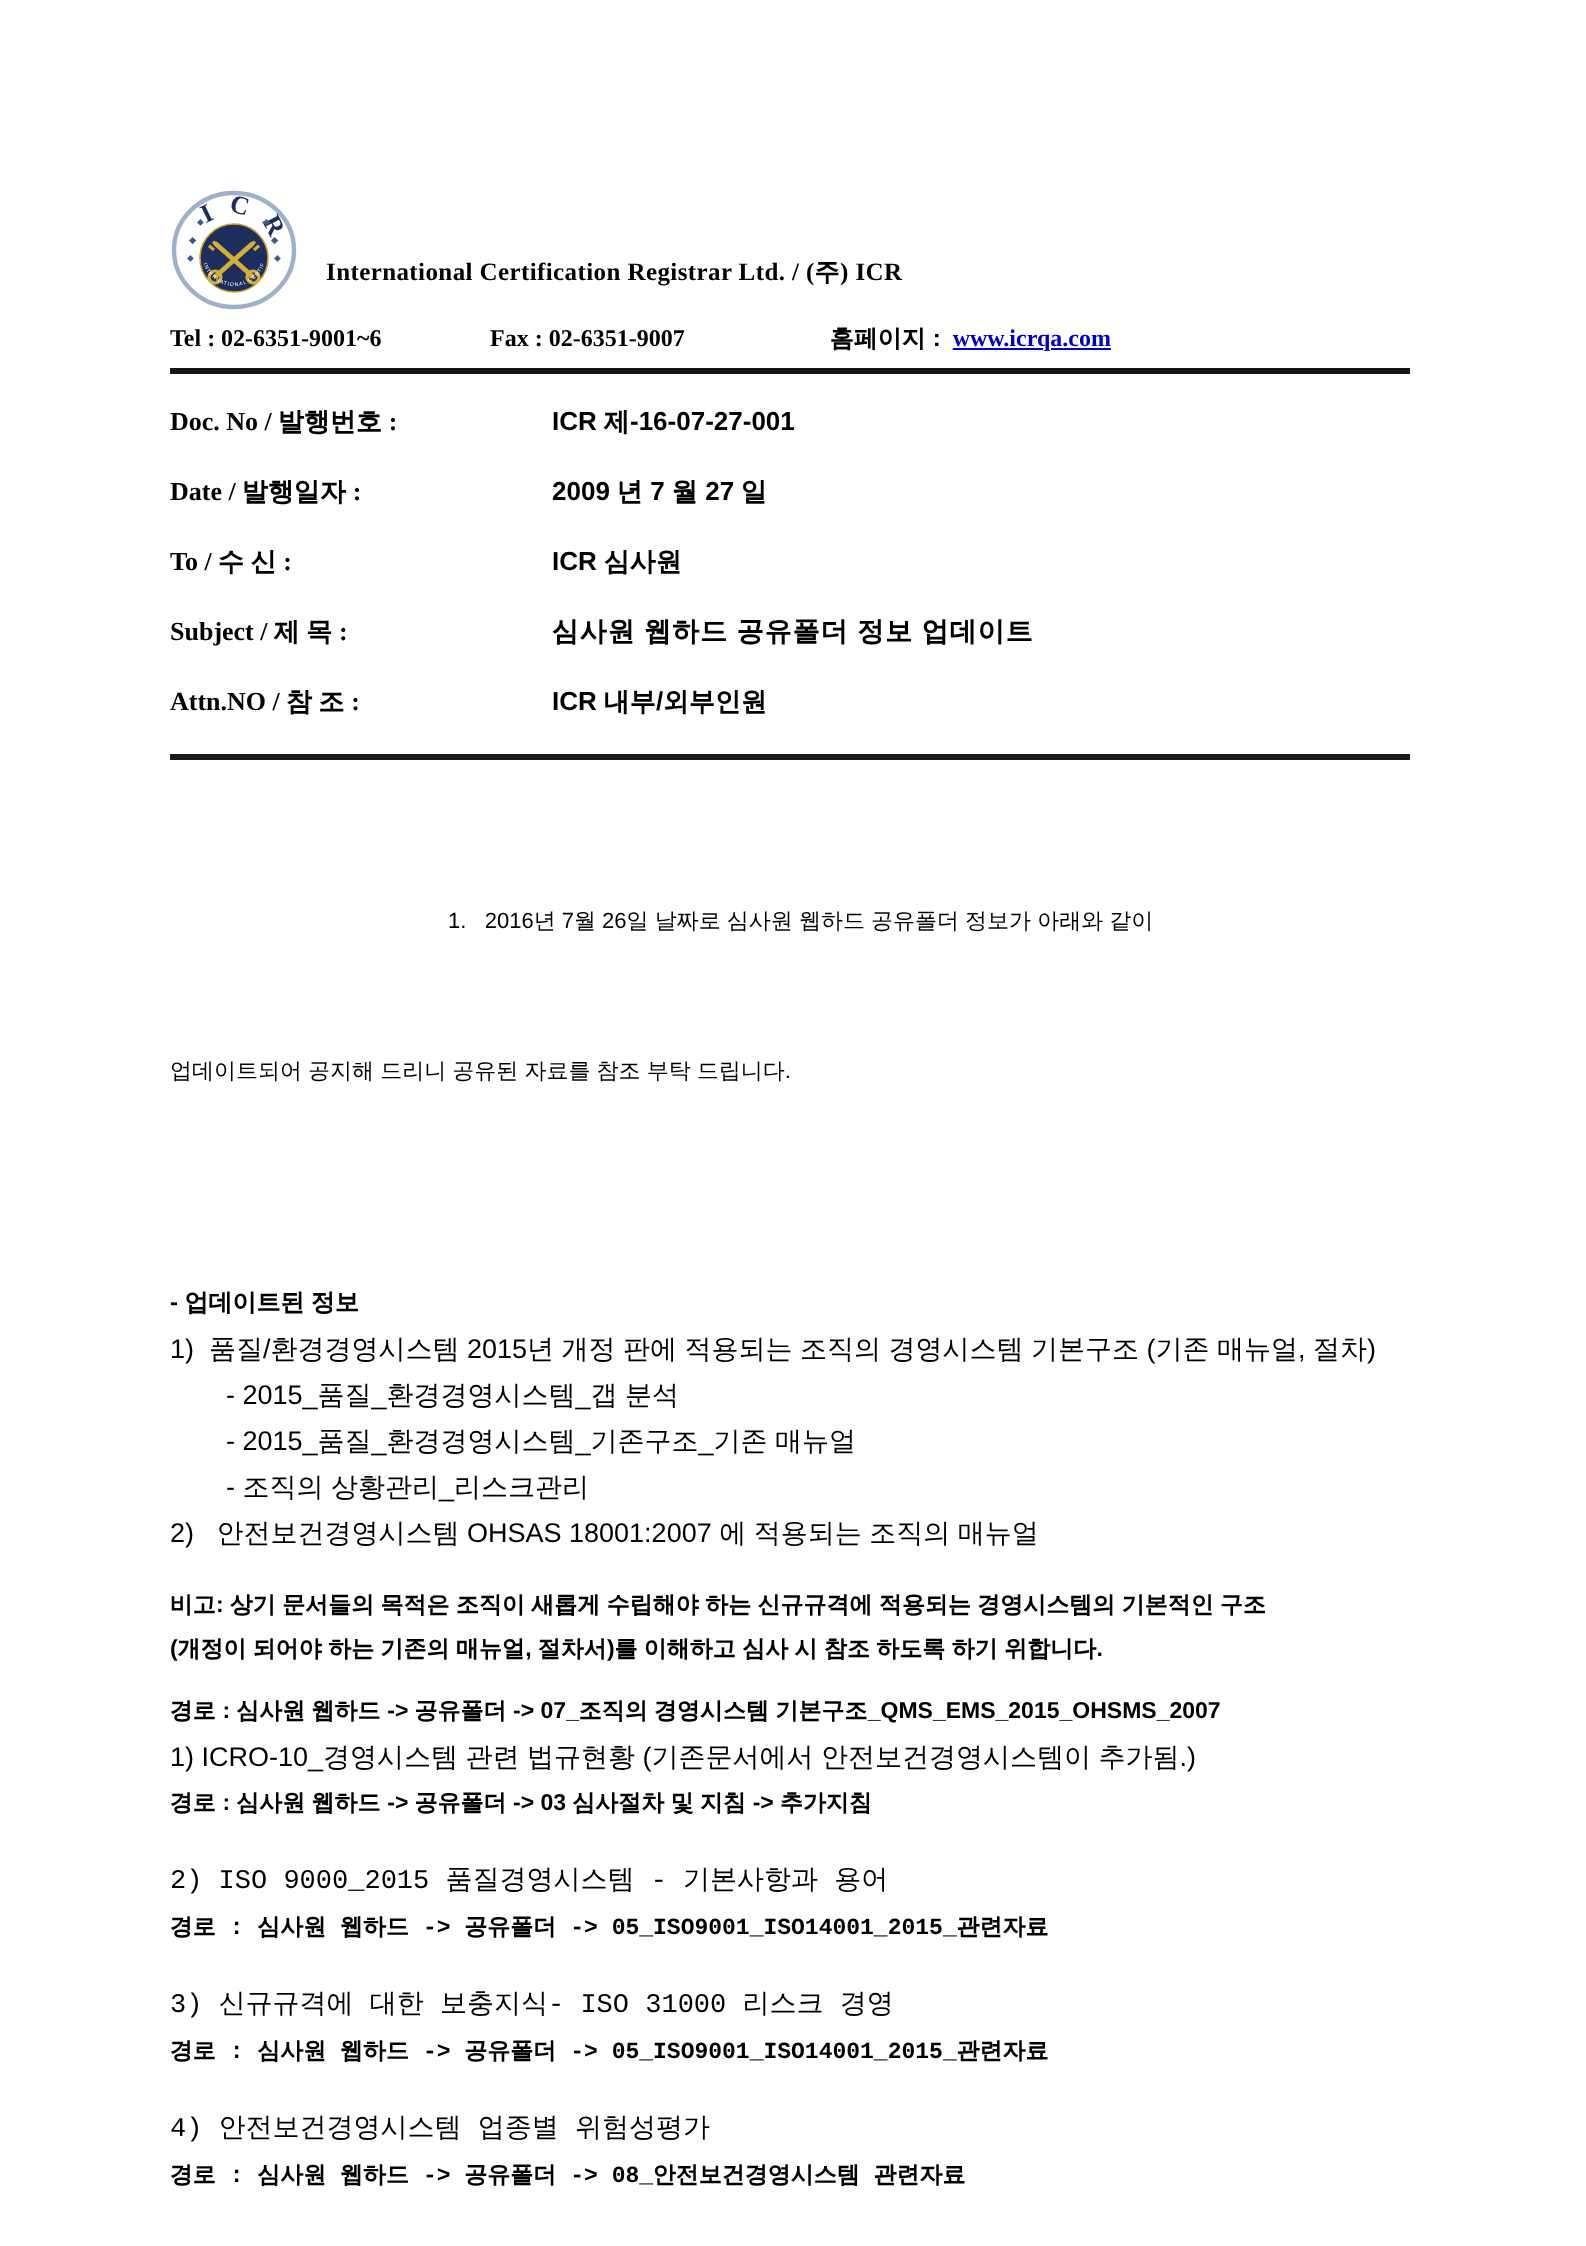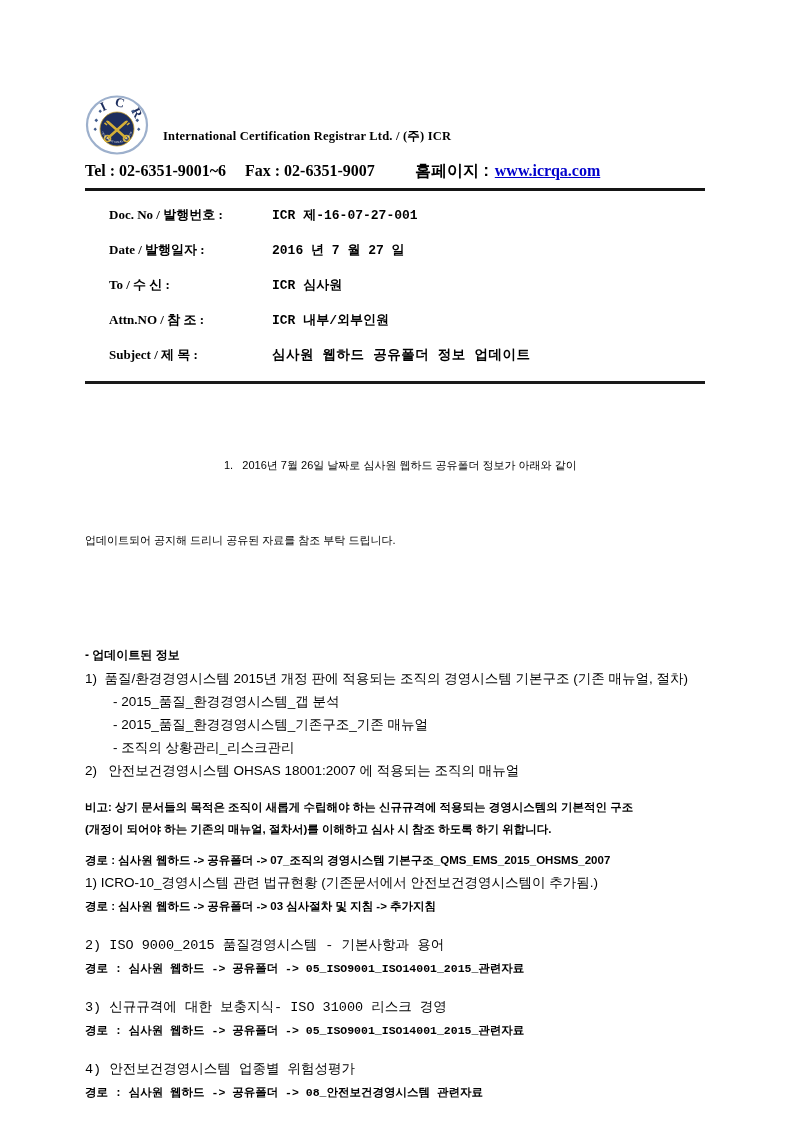--- a/index.html
+++ b/index.html
@@ -17,38 +17,37 @@
   .brand-row{display:flex;align-items:flex-end;gap:14px;}
   .logo{width:64px;height:60px;flex:0 0 auto;}
   .company-name{
     font-family:"Liberation Serif","DejaVu Serif",serif;
     font-weight:bold;font-size:12.5px;
     padding-bottom:10px;letter-spacing:.2px;
   }
   .contact-row{
     display:flex;align-items:baseline;
     font-family:"Liberation Serif","DejaVu Serif",serif;
-    font-weight:bold;font-size:16px;margin-top:6px;
+    font-weight:bold;font-size:12px;margin-top:6px;
   }
   .contact-row .tel{width:160px;}
   .contact-row .fax{width:170px;}
   .contact-row .home-label{font-family:"Liberation Sans","DejaVu Sans",sans-serif;margin-right:6px;}
   .home-link{color:#0000cc;text-decoration:underline;cursor:pointer;}
   .rule-heavy{border-top:3px solid #151515;margin-top:6px;}
   .rule-med{border-top:3px solid #1a1a1a;}
 
   
   .info{margin-top:15px;}
   .info-row{display:flex;font-size:13px;font-weight:bold;margin-bottom:17px;}
   .info-label{
     width:163px;flex:0 0 auto;
     font-family:"Liberation Serif","DejaVu Serif",serif;
-    margin-left:24px;
   }
-  .info-value{font-family:Liberation Mono, monospace;}
+  .info-value{font-family:Liberation Sans, sans-serif;margin-left:28px;}
   .info-row.subject .info-value{font-size:13.5px;letter-spacing:.5px;}
   .info-row:last-child{margin-bottom:12px;}
 
   
   .intro{margin-top:19px;font-size:11px;line-height:25px;white-space:pre-wrap;}
   .intro .l1{text-indent:139px;}
   .sec-heading{margin-top:41px;font-weight:bold;font-size:12px;line-height:23px;}
   .b-line{font-size:13.5px;line-height:23px;white-space:pre-wrap;}
   .sub-item{padding-left:28px;}
   .note{margin-top:14px;font-size:11.5px;font-weight:bold;line-height:22px;}
@@ -110,33 +109,33 @@
       <div class="rule-heavy"></div>
     </div>
 
     <div class="info">
       <div class="info-row">
         <span class="info-label">Doc. No / 발행번호 :</span>
         <span class="info-value">ICR 제-16-07-27-001</span>
       </div>
       <div class="info-row">
         <span class="info-label">Date /  발행일자 :</span>
-        <span class="info-value">2016 년  7 월  27 일</span>
+        <span class="info-value">2009 년  7 월  27 일</span>
       </div>
       <div class="info-row">
         <span class="info-label">To /  수 신 :</span>
         <span class="info-value">ICR  심사원</span>
       </div>
+      <div class="info-row subject">
+        <span class="info-label">Subject /  제  목 :</span>
+        <span class="info-value">심사원  웹하드  공유폴더  정보  업데이트</span>
+      </div>
       <div class="info-row">
         <span class="info-label">Attn.NO /  참 조 :</span>
         <span class="info-value">ICR  내부/외부인원</span>
-      </div>
-      <div class="info-row subject">
-        <span class="info-label">Subject /  제  목 :</span>
-        <span class="info-value">심사원  웹하드  공유폴더  정보  업데이트</span>
       </div>
       <div class="rule-med"></div>
     </div>
 
     <div class="intro">
       <div class="l1">1.   2016년 7월 26일 날짜로 심사원 웹하드 공유폴더 정보가 아래와 같이</div>
       <div>업데이트되어 공지해 드리니 공유된 자료를 참조 부탁 드립니다.</div>
     </div>
 
     <div class="sec-heading">-  업데이트된 정보</div>

